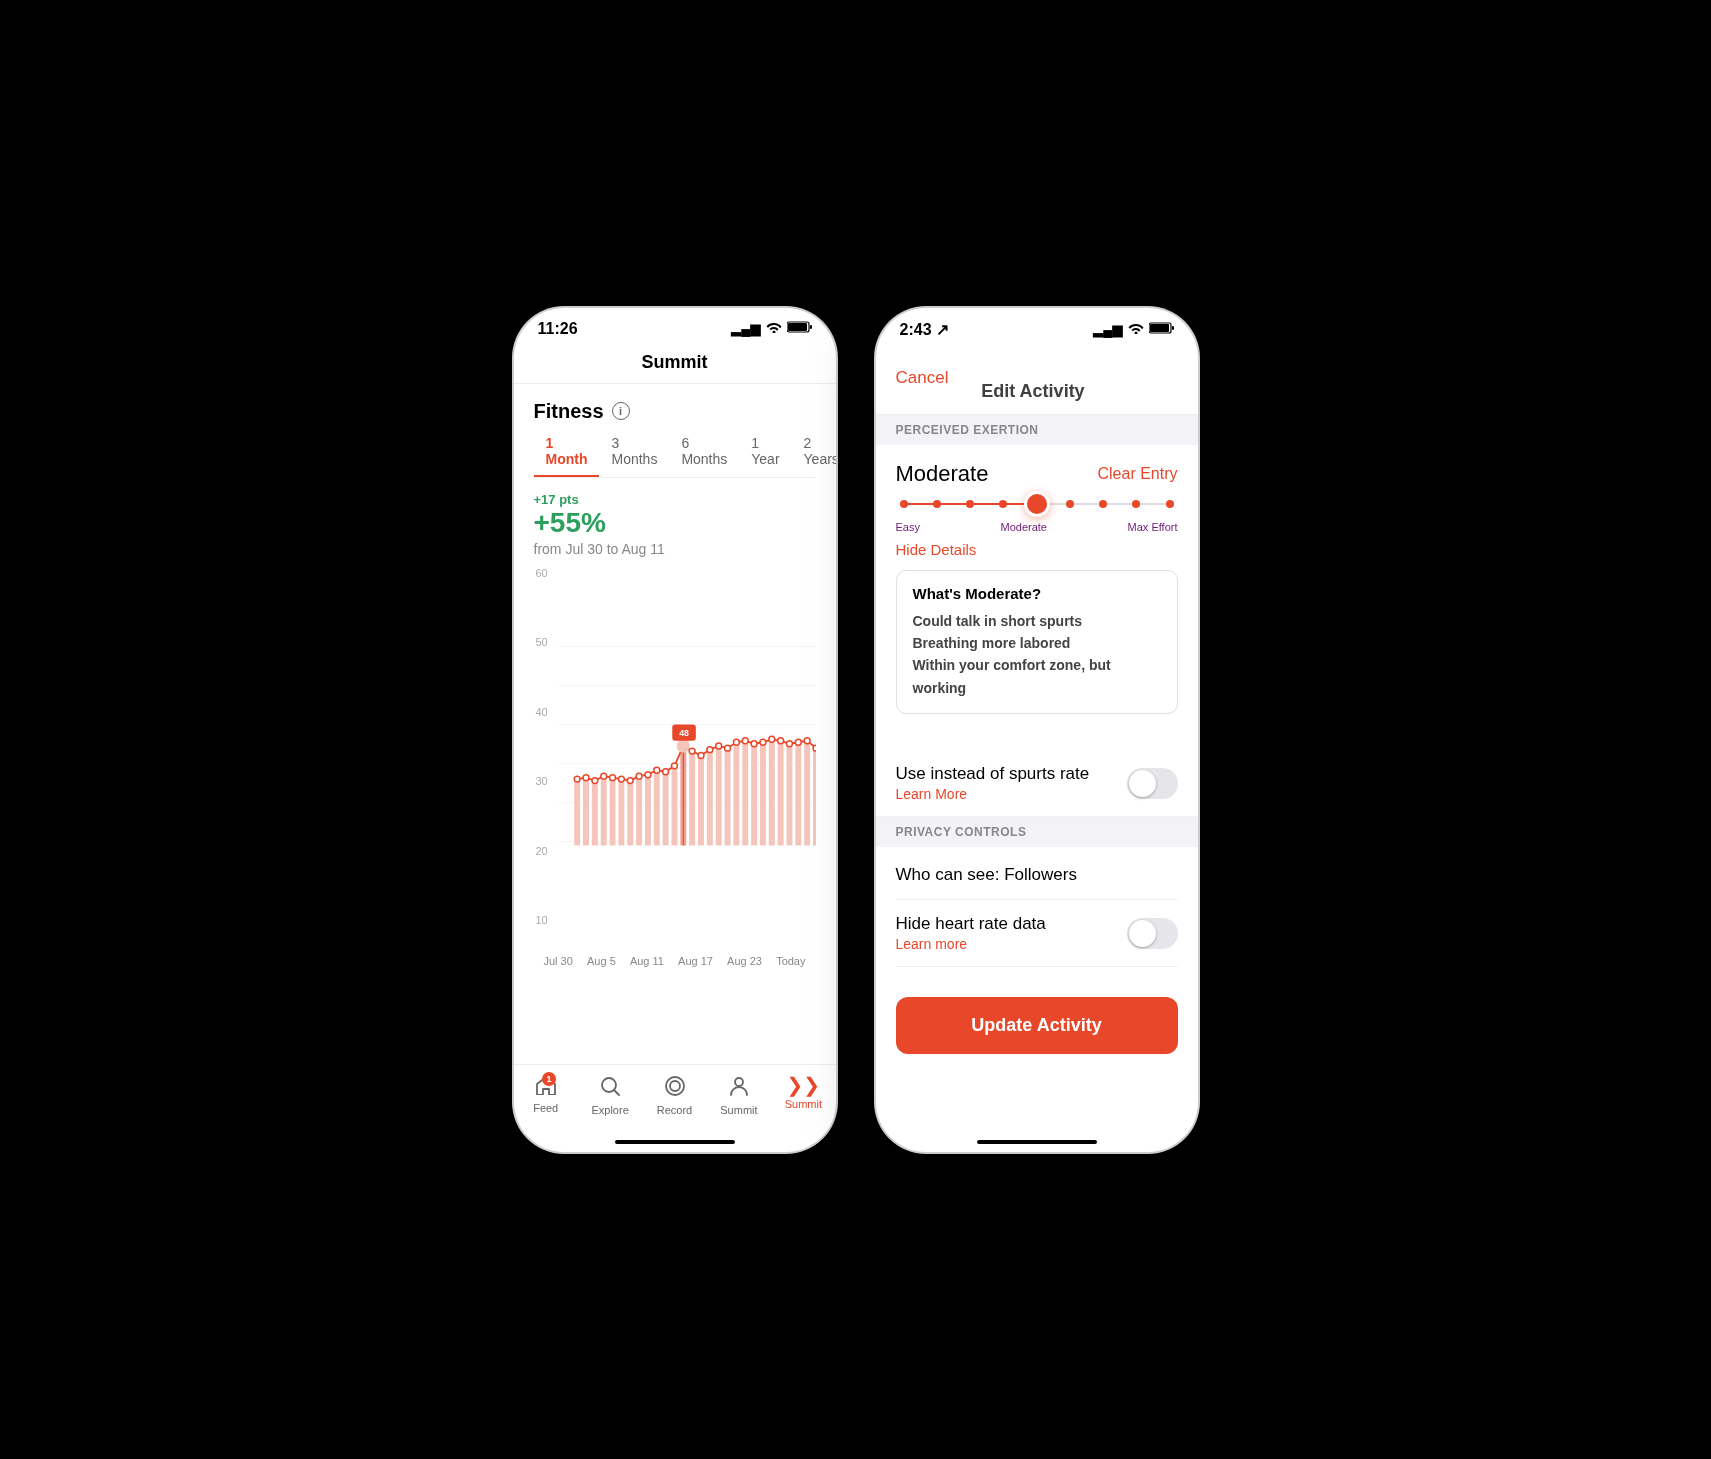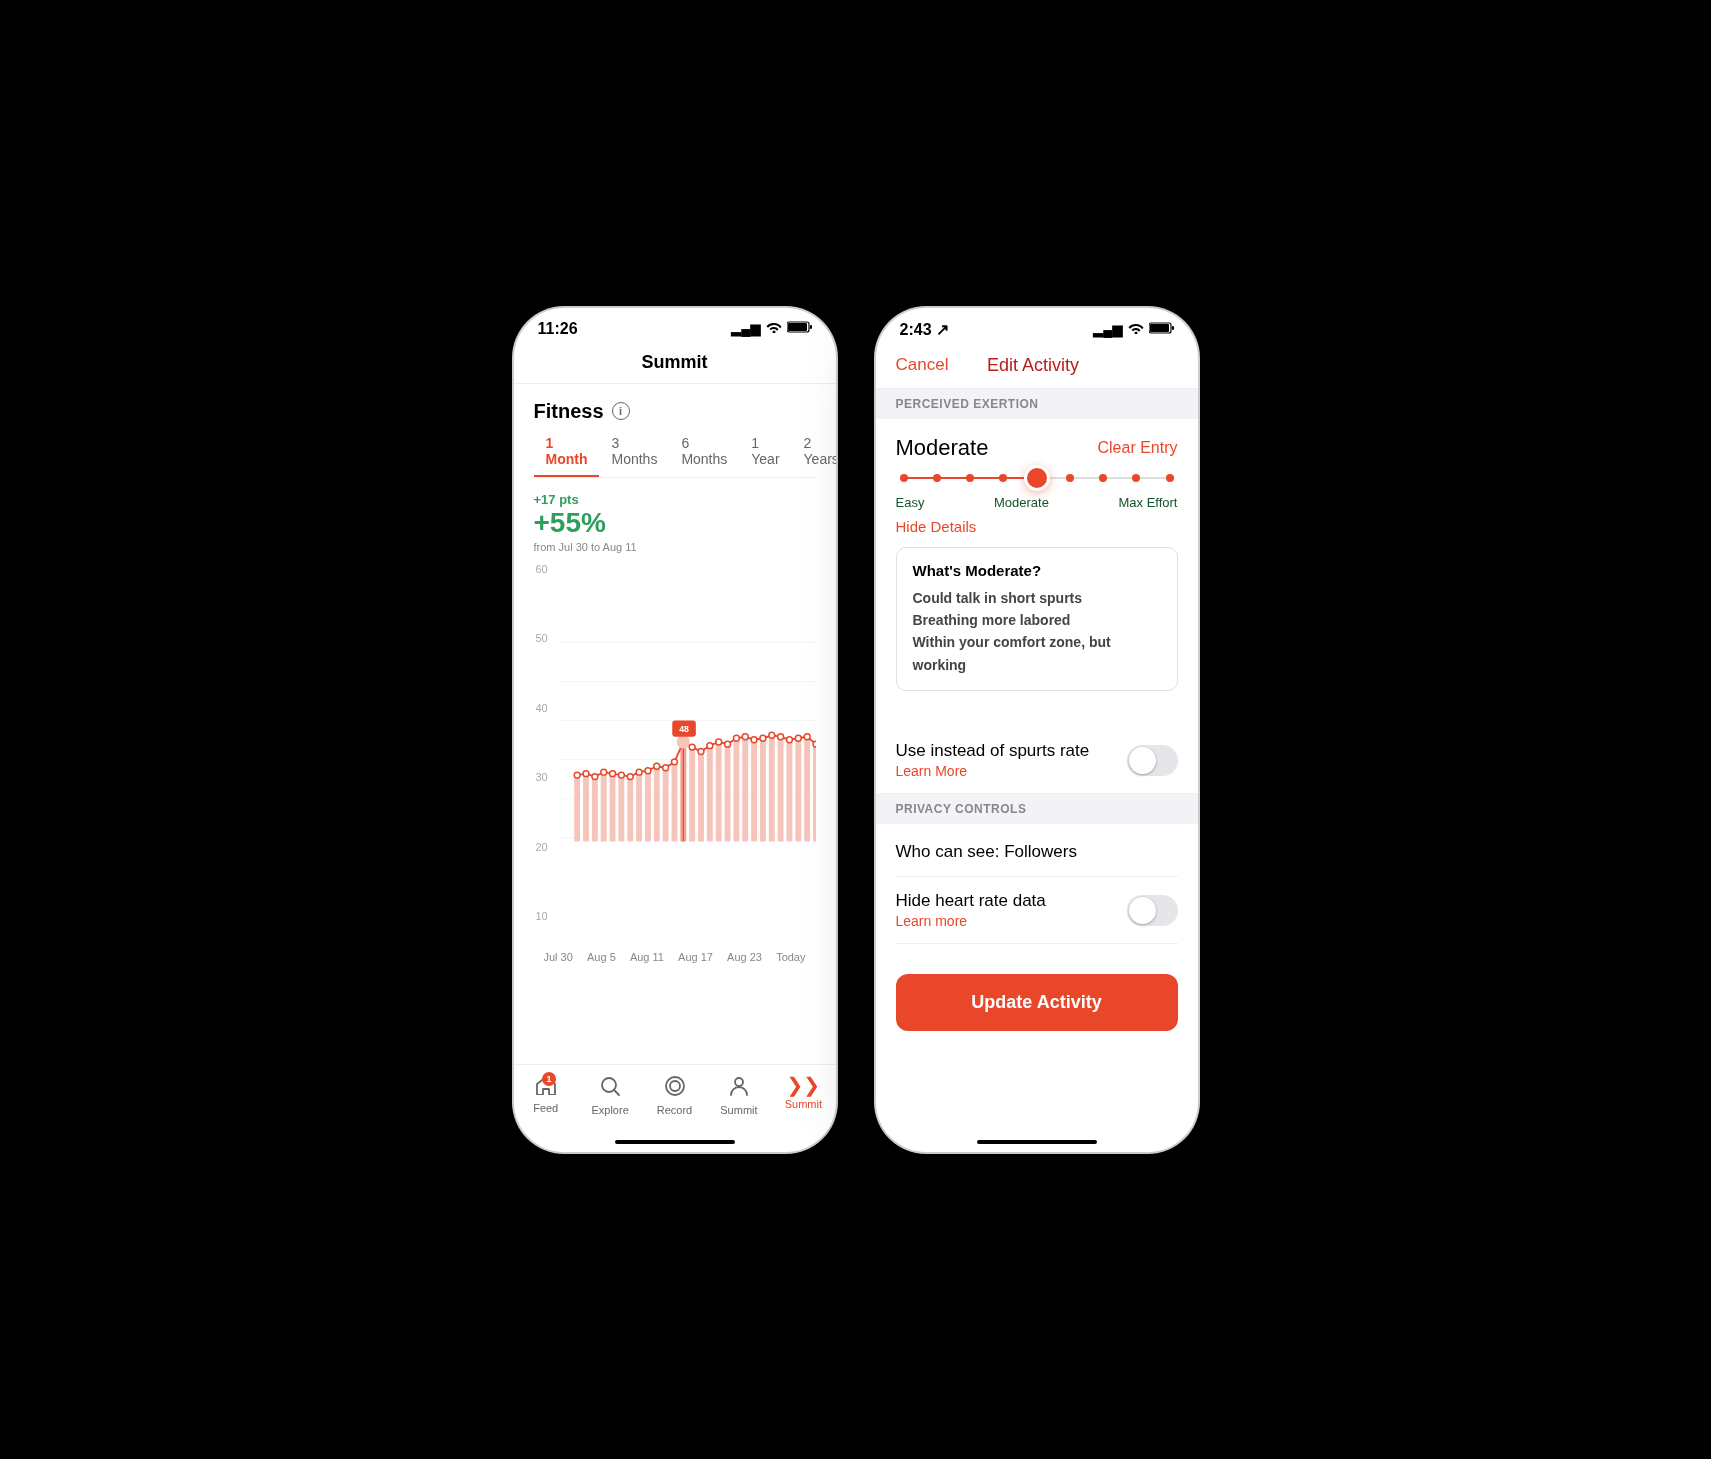--- a/index.html
+++ b/index.html
@@ -89,21 +89,21 @@
       color: #e8472a;
       border-bottom: 2px solid #e8472a;
       font-weight: 600;
     }
 
     .stats-area {
       margin-bottom: 10px;
     }
     .pts-label { font-size: 13px; color: #2d9f5d; font-weight: 600; }
     .pct-label { font-size: 28px; color: #2d9f5d; font-weight: 700; }
-    .date-range { font-size: 11px; color: #888; margin-top: 2px; }
+    .date-range { font-size: 14px; color: #888; margin-top: 2px; }
 
     .chart-container {
       position: relative;
       width: 100%;
       height: 380px;
     }
 
     .chart-svg {
       width: 100%;
       height: 100%;
@@ -159,21 +159,21 @@
 
     
     .phone2-header {
       display: flex;
       justify-content: space-between;
       align-items: center;
       padding: 8px 20px 12px;
       border-bottom: 1px solid #eee;
     }
     .cancel-btn { color: #e8472a; font-size: 17px; cursor: pointer; }
-    .edit-title { font-size: 18px; font-weight: 400; color: #b91c1c; }
+    .edit-title { font-size: 18px; font-weight: 700; color: #404040; margin-top: 26px; }
     .spacer-right { width: 60px; }
 
     .section-header {
       background: #f2f2f7;
       padding: 8px 20px;
       font-size: 12px;
       font-weight: 600;
       color: #888;
       letter-spacing: 0.5px;
     }
@@ -235,22 +235,22 @@
       position: absolute;
       top: 50%;
       left: 50%;
       transform: translate(-50%, -50%);
       box-shadow: 0 2px 8px rgba(232,71,42,0.4);
       border: 3px solid #fff;
     }
     .slider-labels {
       display: flex;
       justify-content: space-between;
-      font-size: 13px;
-      color: #14532d;
+      font-size: 11px;
+      color: #701a75;
       margin-top: 4px;
     }
 
     .hide-details-btn {
       color: #e8472a;
       font-size: 15px;
       cursor: pointer;
       margin-bottom: 12px;
     }
 

